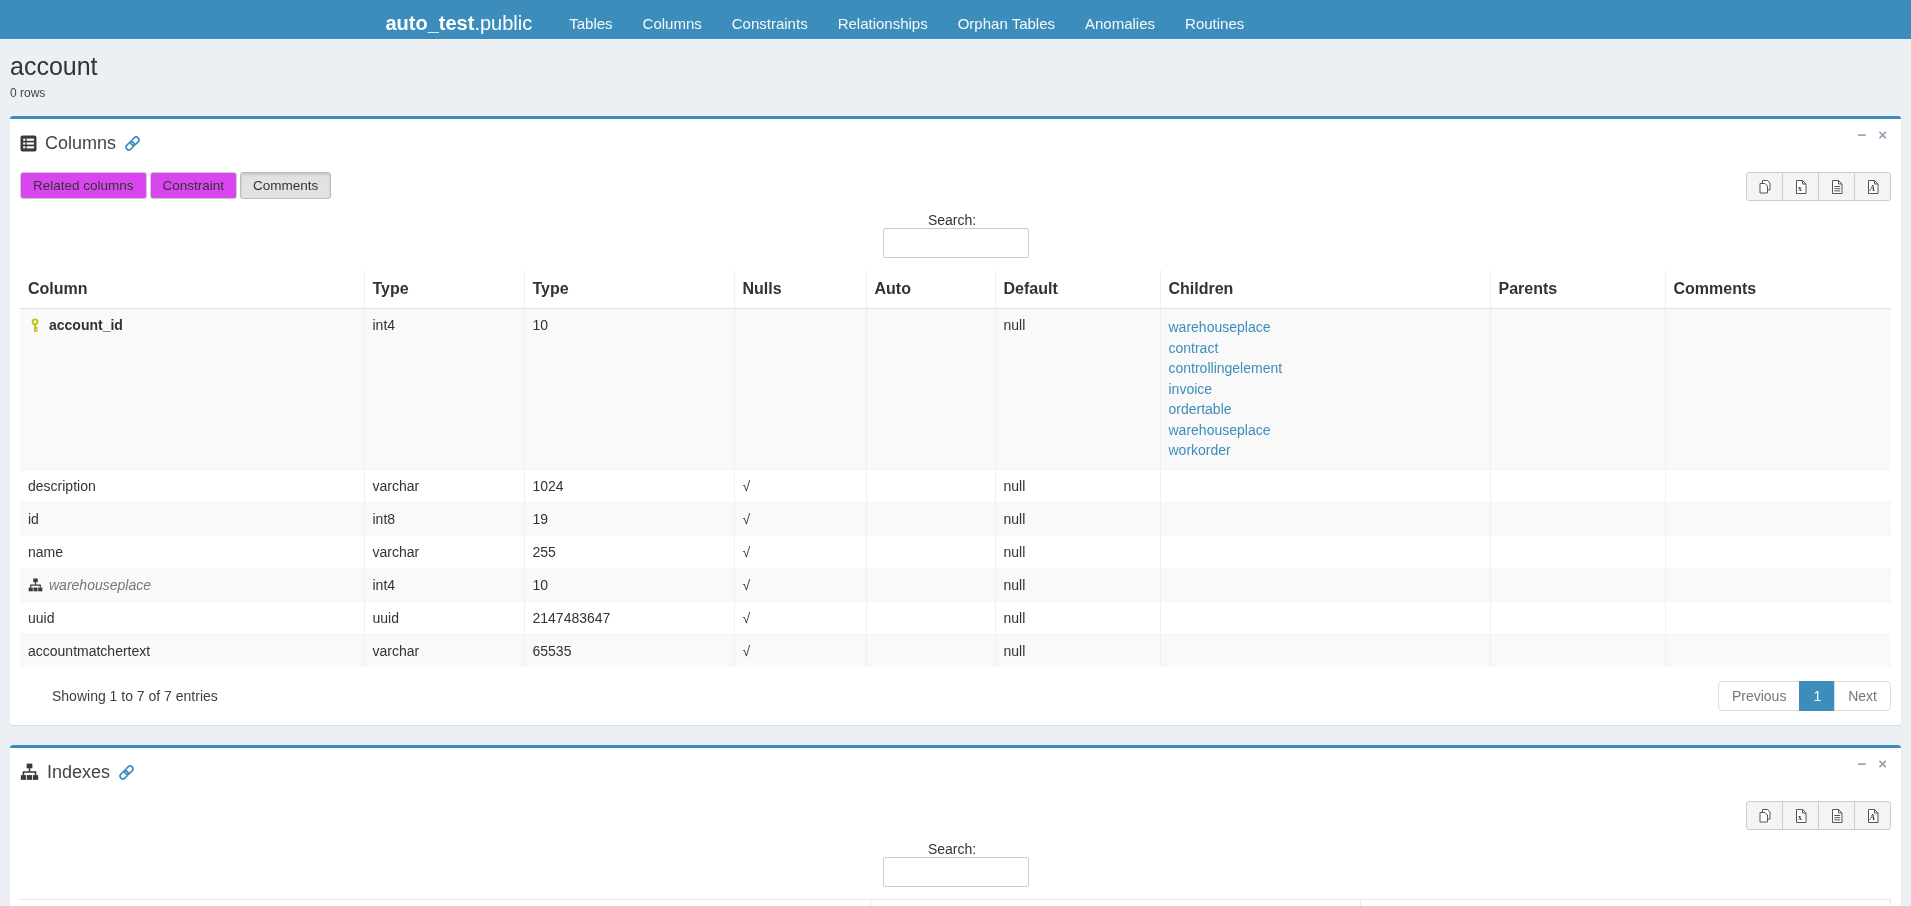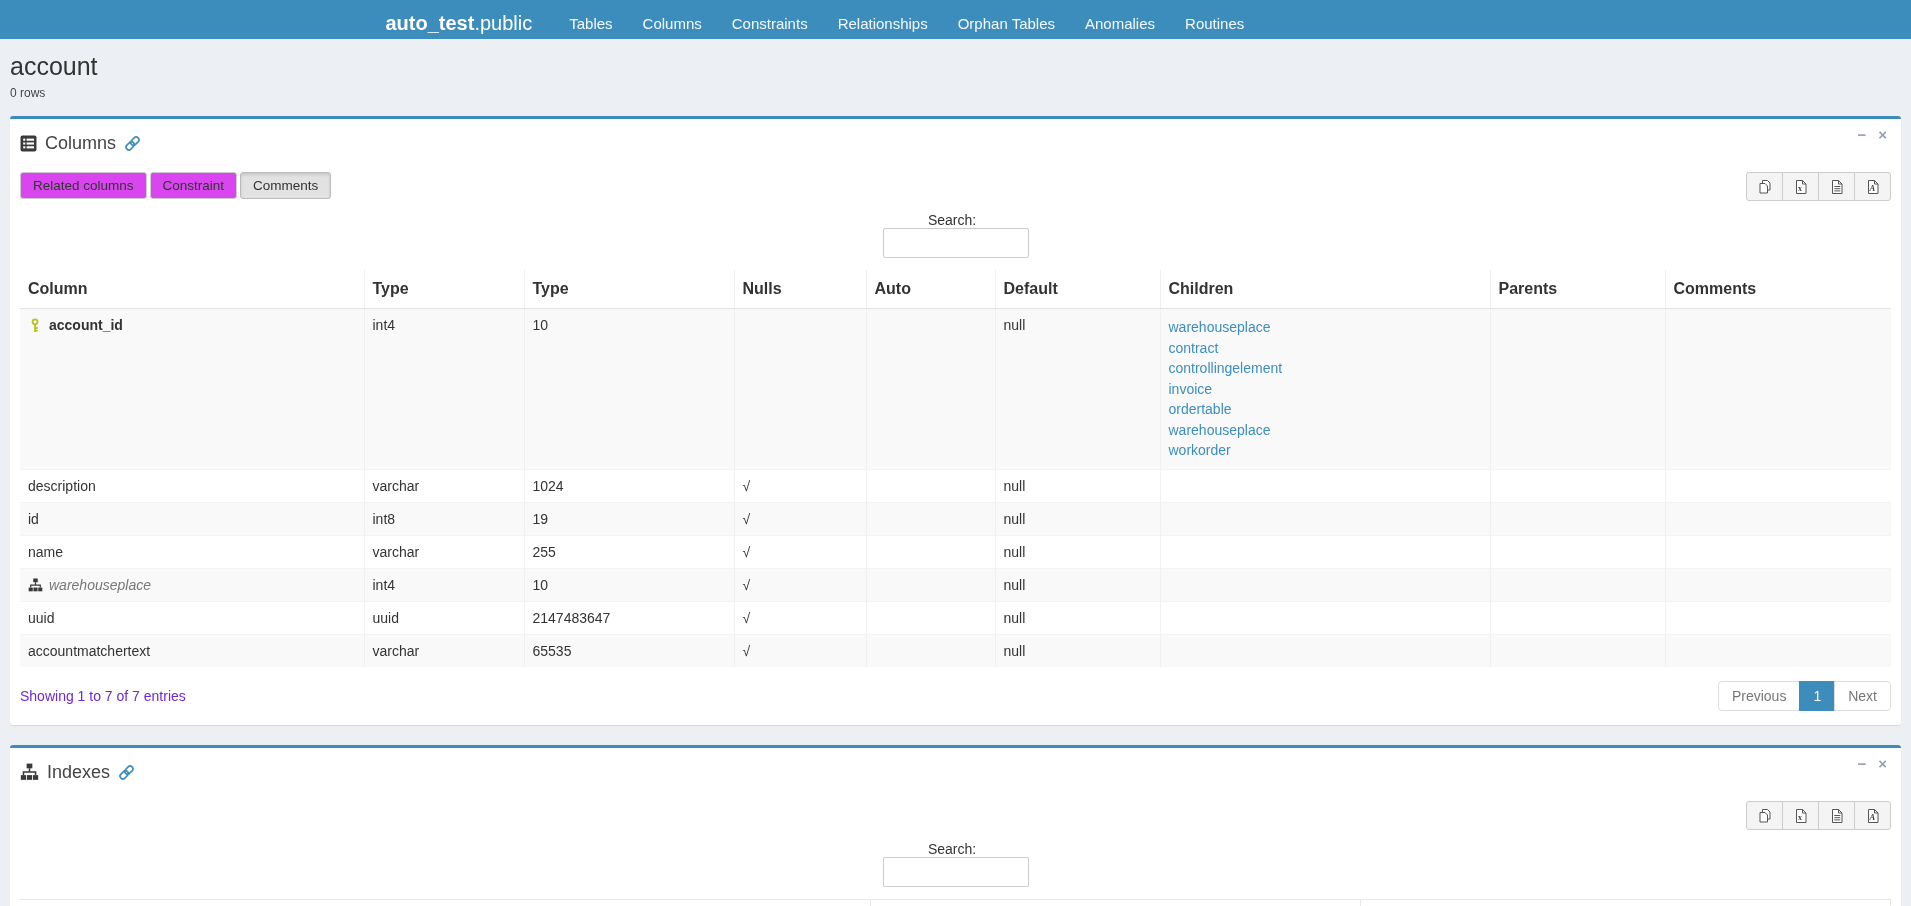--- a/index.html
+++ b/index.html
@@ -144,21 +144,21 @@
   .cell-icon { display: inline-flex; vertical-align: -3px; margin-right: 6px; }
   .child-link {
     display: block; color: #3c8dbc; text-decoration: none;
     line-height: 1.47; cursor: pointer;
   }
   
   .table-footer {
     display: flex; justify-content: space-between; align-items: center;
     margin-top: 14px;
   }
-  .showing-text { font-size: 14px; color: #6d28d9; }
+  .showing-text { font-size: 14px; color: #404040; margin-left: 32px; }
   .paginate { display: flex; }
   .page-btn {
     border: 1px solid #ddd;
     background: #fff;
     color: #767676;
     padding: 6px 13px;
     font-size: 14px;
     margin-left: -1px;
     cursor: pointer;
     user-select: none;

